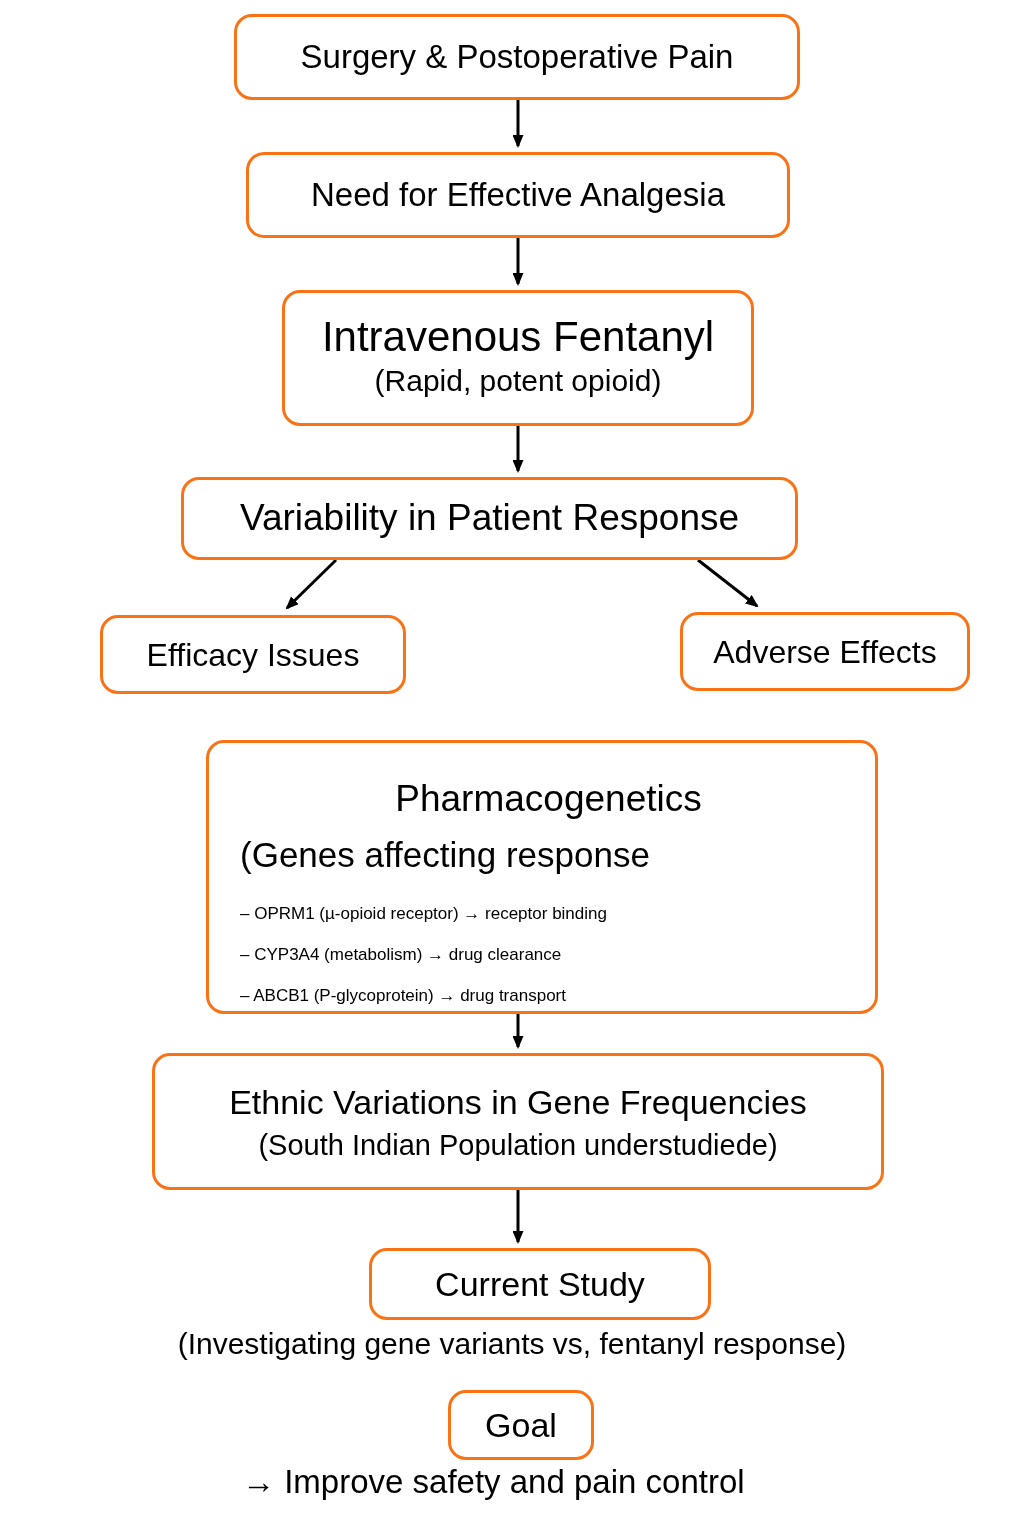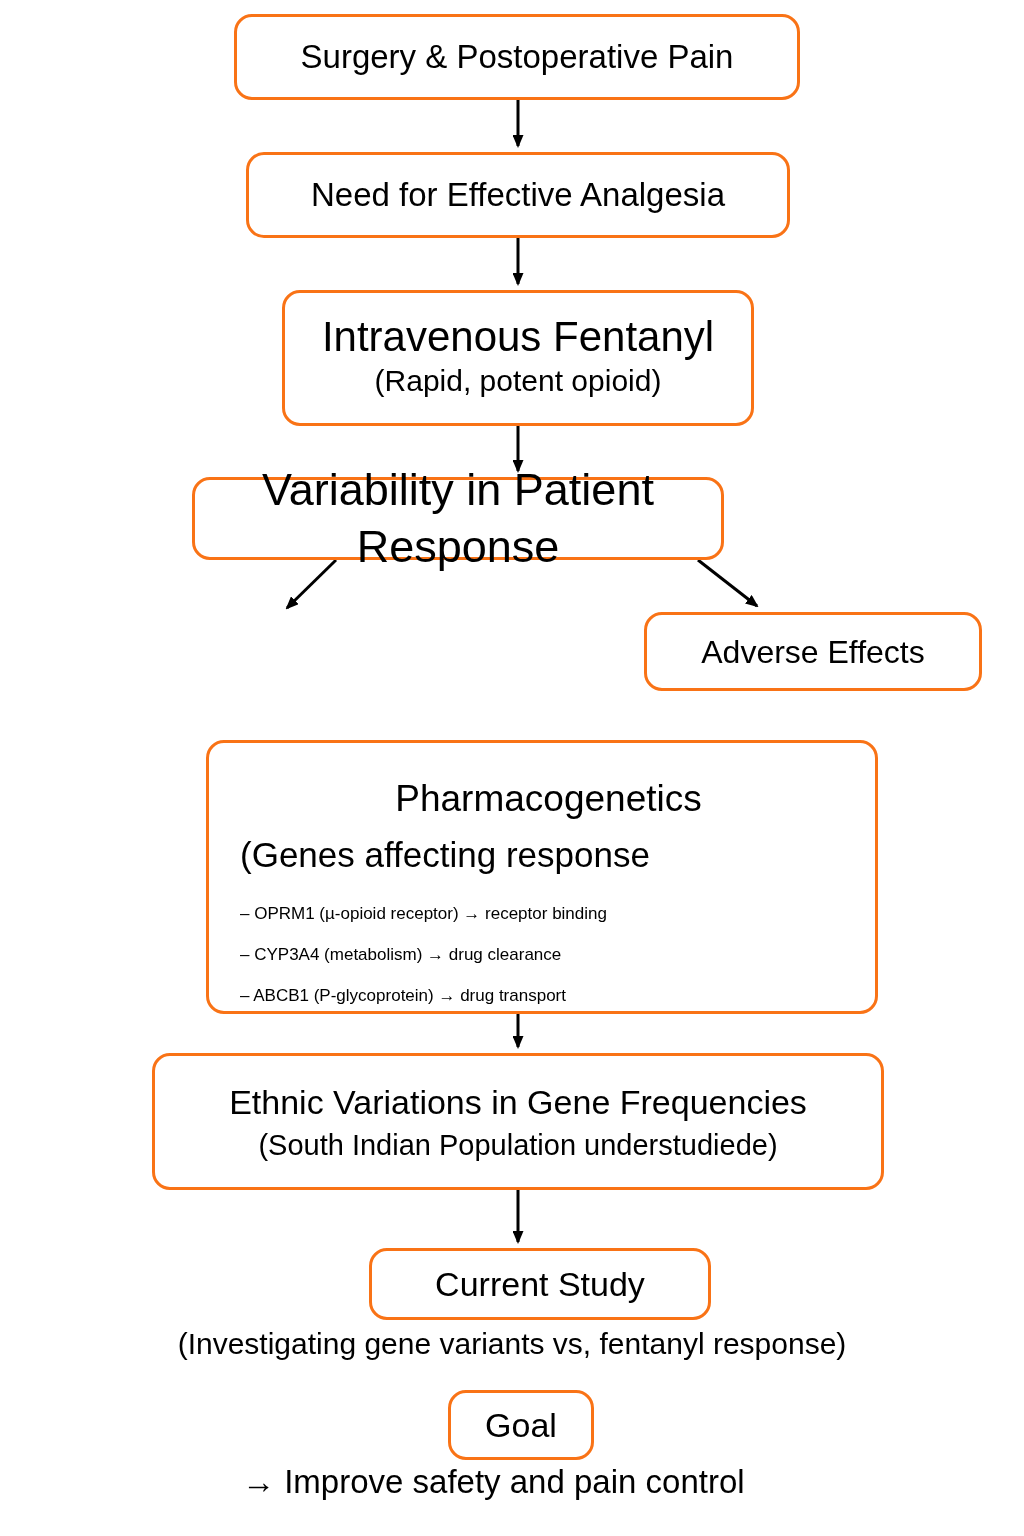--- a/index.html
+++ b/index.html
@@ -28,23 +28,23 @@
     line-height: 1.25;
   }
   .node .title { display: block; }
   .node .subtitle { display: block; }
 
   #node-surgery      { left: 234px; top: 14px;  width: 566px; height: 86px;  font-size: 33px; }
   #node-analgesia    { left: 246px; top: 152px; width: 544px; height: 86px;  font-size: 33px; }
   #node-fentanyl     { left: 282px; top: 290px; width: 472px; height: 136px; }
   #node-fentanyl .title    { font-size: 42px; line-height: 46px; }
   #node-fentanyl .subtitle { font-size: 30px; line-height: 42px; }
-  #node-variability  { left: 192px; top: 477px; width: 532px; height: 83px;  font-size: 45px; }
+  #node-variability  { left: 181px; top: 477px; width: 617px; height: 83px;  font-size: 37px; }
   #node-efficacy     { left: 100px; top: 615px; width: 306px; height: 79px;  font-size: 32px; }
-  #node-adverse      { left: 644px; top: 612px; width: 338px; height: 79px;  font-size: 32px; }
+  #node-adverse      { left: 680px; top: 612px; width: 290px; height: 79px;  font-size: 32px; }
 
   #node-pharmacogenetics {
     left: 206px; top: 740px; width: 672px; height: 274px;
     justify-content: flex-start;
     align-items: stretch;
     text-align: left;
     padding: 32px 18px 0 31px;
   }
   #node-pharmacogenetics .title    { font-size: 37px; line-height: 48px; text-align: center; }
   #node-pharmacogenetics .subtitle { font-size: 35px; line-height: 52px; margin-top: 6px; }
@@ -104,20 +104,23 @@
 
   <div class="node" id="node-fentanyl">
     <span class="title">Intravenous Fentanyl</span>
     <span class="subtitle">(Rapid, potent opioid)</span>
   </div>
 
   <div class="node" id="node-variability">
     <span class="title">Variability in Patient Response</span>
   </div>
 
+  <div class="node" id="node-efficacy">
+    <span class="title">Efficacy Issues</span>
+  </div>
 
   <div class="node" id="node-adverse">
     <span class="title">Adverse Effects</span>
   </div>
 
   <div class="node" id="node-pharmacogenetics">
     <span class="title">Pharmacogenetics</span>
     <span class="subtitle">(Genes affecting response</span>
     <div class="genes">
       <span class="gene-line">– OPRM1 (µ-opioid receptor) → receptor binding</span>

